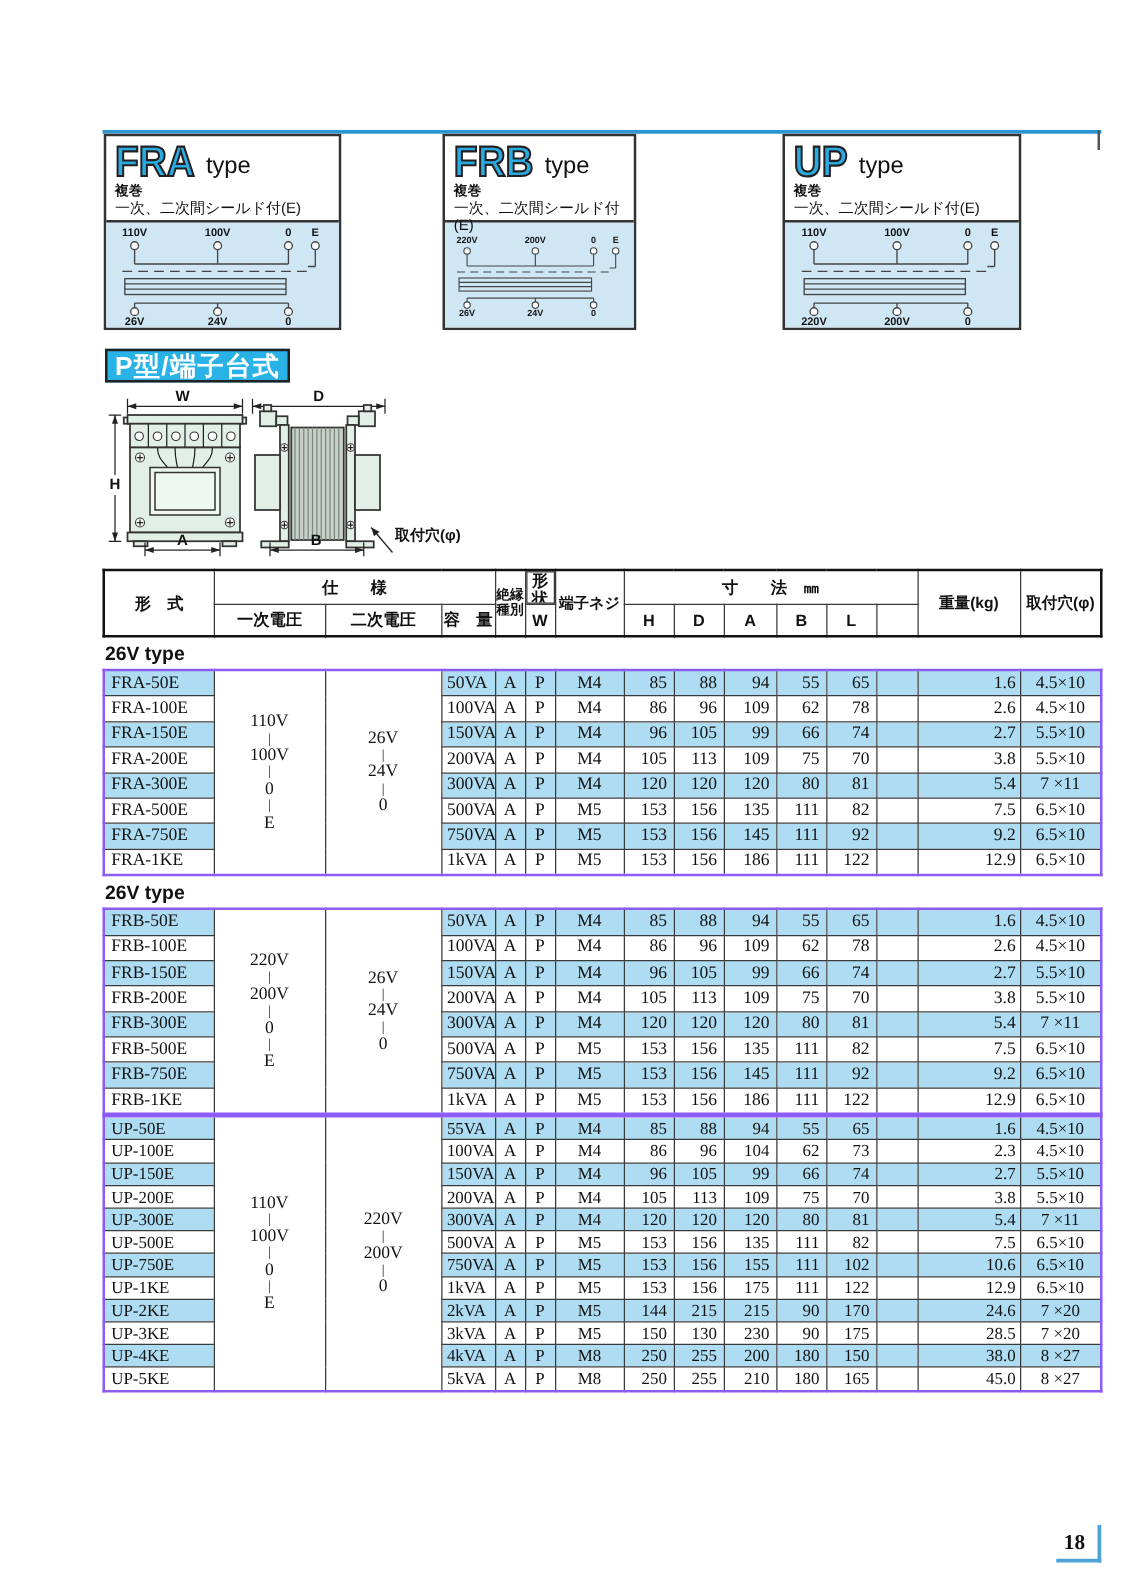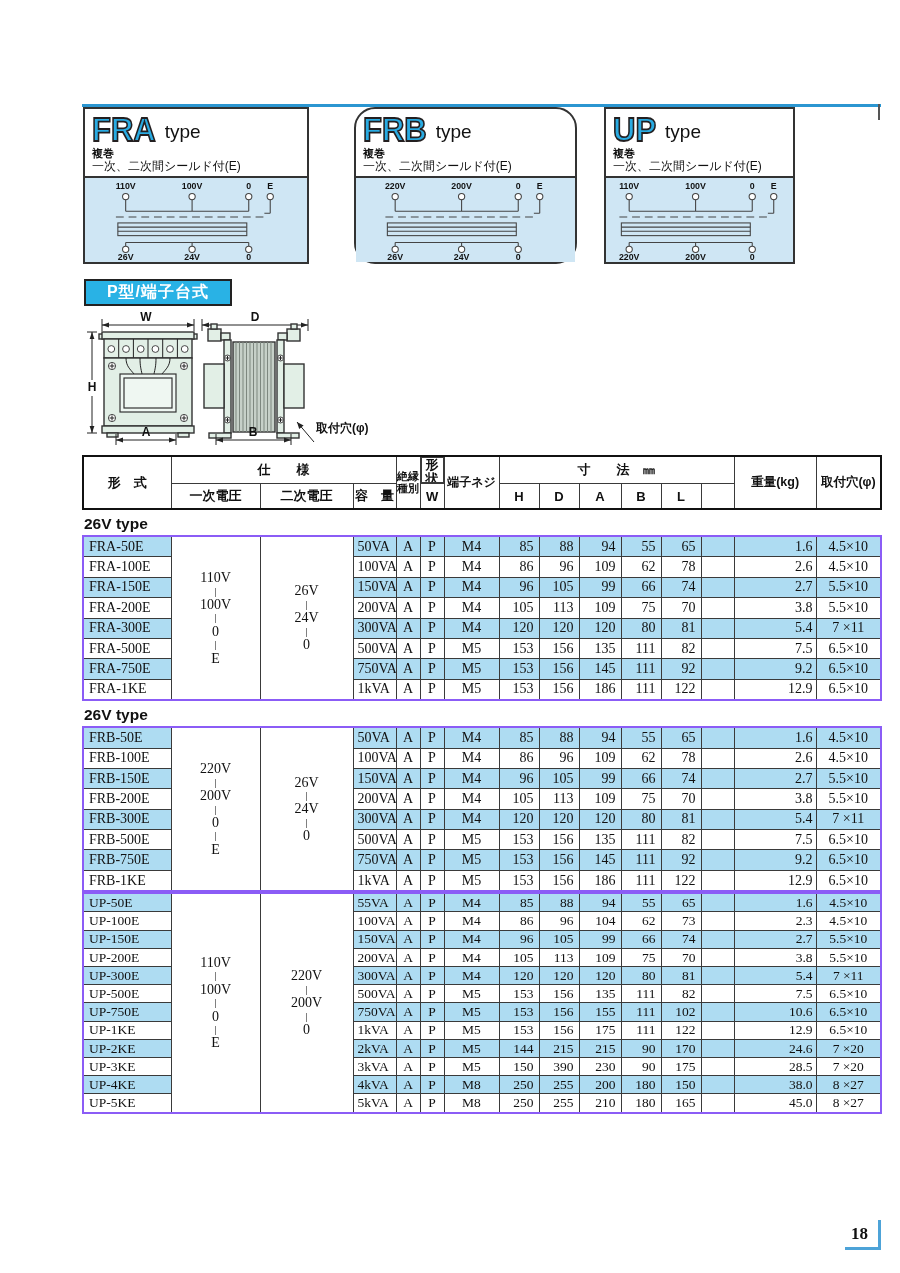--- a/index.html
+++ b/index.html
@@ -24,21 +24,21 @@
   .tdesc1 { font-size:11px; font-weight:600; line-height:1.1; margin-top:1px; }
   .tdesc2 { font-size:12px; font-weight:400; line-height:1.2; }
   .tbox-diagram { height:86px; background:#cfe6f4; border-top:2px solid #333; box-sizing:border-box; }
   .tbox-diagram svg { display:block; width:100%; height:84px; }
   .schem { stroke:#444; stroke-width:1.1; fill:none; }
   .term { fill:#fff; stroke:#444; stroke-width:1.1; }
   .termlab { font-size:9px; fill:#111; font-weight:600; }
 
   
   .badge { position:absolute; left:84px; top:279px; width:148px; height:27px; background:#29b2e5;
-           border:2px solid #222; box-sizing:border-box; color:#fff; font-weight:bold; font-size:16px;
+           border:2px solid #222; box-sizing:border-box; color:#fff; font-weight:bold; font-size:21px;
            display:flex; align-items:center; justify-content:center; letter-spacing:1px; }
 
   
   .draw { position:absolute; }
   .mint { fill:#e2efe6; stroke:#333; stroke-width:1.4; }
   .mint2 { fill:#eff7f2; stroke:#333; stroke-width:1.2; }
   .coil { fill:#c6d0c8; stroke:#333; stroke-width:1.4; }
   .hatch { stroke:#7d877f; stroke-width:1; }
   .dline { stroke:#222; stroke-width:1; fill:none; }
   .dimlab { font-size:12px; font-weight:bold; fill:#111; font-family:"Liberation Sans",sans-serif; }
@@ -76,21 +76,21 @@
   .corner-v { position:absolute; left:878px; top:1220px; width:3px; height:30px; background:#4da3d8; }
 </style>
 </head>
 <body>
 
 <div class="page">
 
   <div class="top-rule"></div>
   <div class="rule-end"></div>
 
-  <div class="tbox" style="left:83px;width:226px;">
+  <div class="tbox" style="left:83px;width:190px;">
     <div class="tbox-head">
       <span class="tname">FRA</span><span class="ttype">type</span>
       <div class="tdesc1">複巻</div>
       <div class="tdesc2">一次、二次間シールド付(E)</div>
     </div>
     <div class="tbox-diagram">
       <svg viewBox="0 0 188 86">
         <text class="termlab" x="22" y="11" text-anchor="middle">110V</text>
         <text class="termlab" x="90" y="11" text-anchor="middle">100V</text>
         <text class="termlab" x="148" y="11" text-anchor="middle">0</text>
@@ -107,21 +107,21 @@
         <circle class="term" cx="22" cy="73" r="3.2"></circle>
           <circle class="term" cx="90" cy="73" r="3.2"></circle>
           <circle class="term" cx="148" cy="73" r="3.2"></circle>
         <text class="termlab" x="22" y="84" text-anchor="middle">26V</text>
         <text class="termlab" x="90" y="84" text-anchor="middle">24V</text>
         <text class="termlab" x="148" y="84" text-anchor="middle">0</text>
       </svg>
     </div>
   </div>
 
-  <div class="tbox" style="left:354px;width:223px;border-radius:21px;">
+  <div class="tbox" style="left:354px;width:155px;">
     <div class="tbox-head">
       <span class="tname">FRB</span><span class="ttype">type</span>
       <div class="tdesc1">複巻</div>
       <div class="tdesc2">一次、二次間シールド付(E)</div>
     </div>
     <div class="tbox-diagram">
       <svg viewBox="0 0 188 86">
         <text class="termlab" x="22" y="11" text-anchor="middle">220V</text>
         <text class="termlab" x="90" y="11" text-anchor="middle">200V</text>
         <text class="termlab" x="148" y="11" text-anchor="middle">0</text>
@@ -138,21 +138,21 @@
         <circle class="term" cx="22" cy="73" r="3.2"></circle>
           <circle class="term" cx="90" cy="73" r="3.2"></circle>
           <circle class="term" cx="148" cy="73" r="3.2"></circle>
         <text class="termlab" x="22" y="84" text-anchor="middle">26V</text>
         <text class="termlab" x="90" y="84" text-anchor="middle">24V</text>
         <text class="termlab" x="148" y="84" text-anchor="middle">0</text>
       </svg>
     </div>
   </div>
 
-  <div class="tbox" style="left:604px;width:191px;">
+  <div class="tbox" style="left:626px;width:191px;">
     <div class="tbox-head">
       <span class="tname">UP</span><span class="ttype">type</span>
       <div class="tdesc1">複巻</div>
       <div class="tdesc2">一次、二次間シールド付(E)</div>
     </div>
     <div class="tbox-diagram">
       <svg viewBox="0 0 188 86">
         <text class="termlab" x="22" y="11" text-anchor="middle">110V</text>
         <text class="termlab" x="90" y="11" text-anchor="middle">100V</text>
         <text class="termlab" x="148" y="11" text-anchor="middle">0</text>
@@ -829,21 +829,21 @@
                 <td class="c-kg">24.6</td>
                 <td class="c-hole">7 ×20</td>
               </tr>
               <tr>
                 <td class="c-model">UP-3KE</td>
                 <td class="c-cap">3kVA</td>
                 <td class="c-mid">A</td>
                 <td class="c-mid">P</td>
                 <td class="c-mid">M5</td>
                 <td class="c-num">150</td>
-                <td class="c-num">390</td>
+                <td class="c-num">130</td>
                 <td class="c-num">230</td>
                 <td class="c-num">90</td>
                 <td class="c-num">175</td>
                 <td class="c-mid"></td>
                 <td class="c-kg">28.5</td>
                 <td class="c-hole">7 ×20</td>
               </tr>
               <tr class="stripe">
                 <td class="c-model">UP-4KE</td>
                 <td class="c-cap">4kVA</td>

